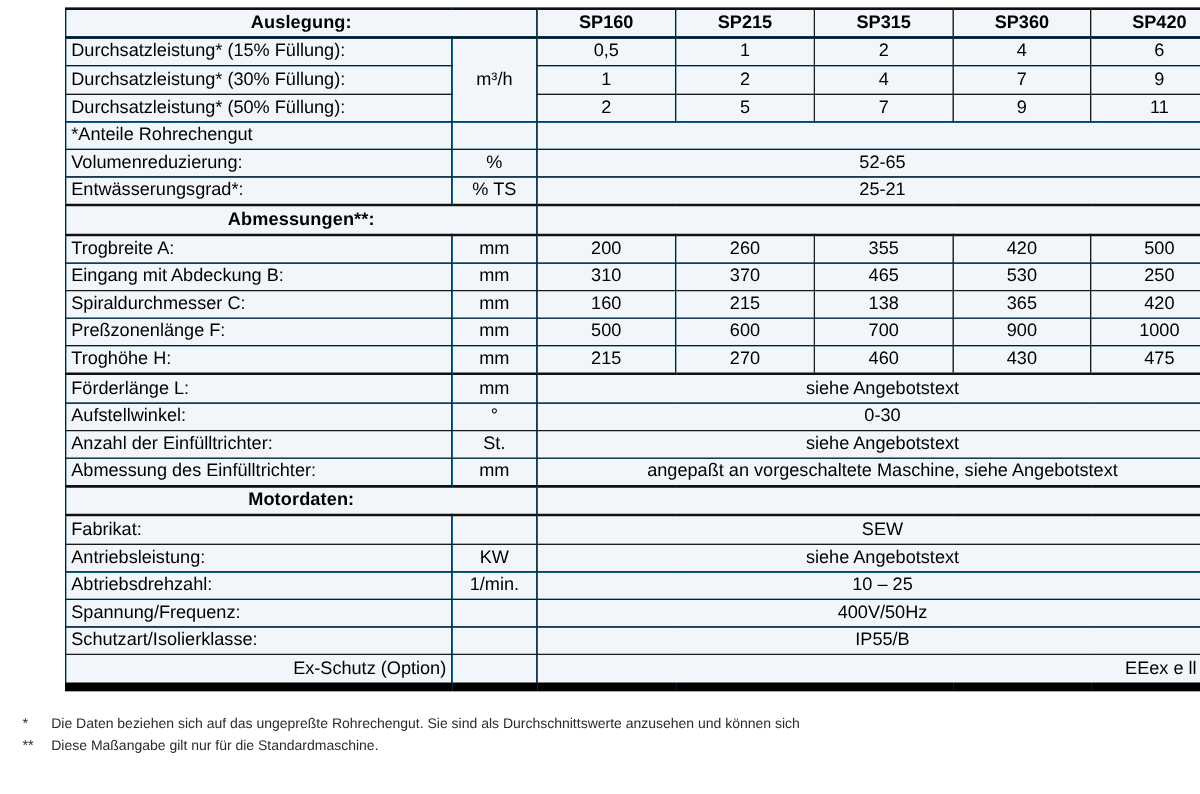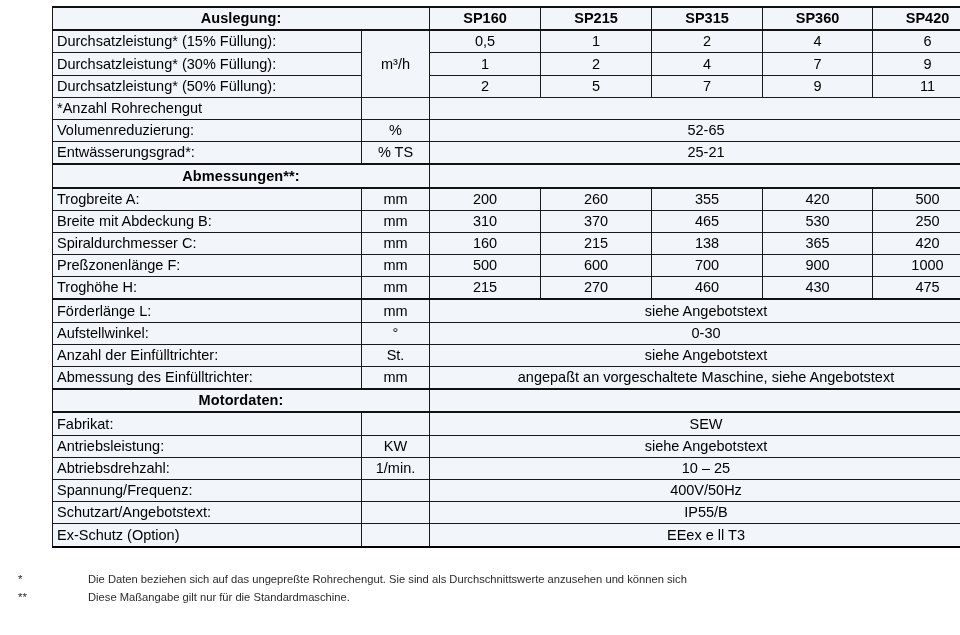--- a/index.html
+++ b/index.html
@@ -57,21 +57,21 @@
   .ctr   { text-align: center; }
   .hdr   { font-weight: bold; text-align: center; font-size: 15px; }
   .section { font-weight: bold; text-align: center; font-size: 15.5px; letter-spacing: .1px; }
 
   
   tr.thick-bottom > td { border-bottom: 2px solid #111; }
   td.thick-left        { border-left: 2px solid #111; }
   td.thick-right       { border-right: 2px solid #111; }
 
   table.spec tr:first-child > td { border-top: 2px solid #111; }
-  table.spec tr:last-child > td  { border-bottom: 2px solid #000000; }
+  table.spec tr:last-child > td  { border-bottom: 7px solid #000000; text-align: right; }
 
   .footnotes {
     position: absolute;
     left: 13px;
     top: 571px;
     width: 935px;
     font-size: 11.2px;
     line-height: 17.5px;
     color: #2b2b2b;
   }
@@ -79,21 +79,21 @@
     display: flex;
     align-items: flex-start;
   }
   .fn-mark {
     width: 28px;
     flex: 0 0 28px;
     font-size: 11.5px;
     padding-left: 5px;
     box-sizing: border-box;
   }
-  .fn-text { flex: 1 1 auto; margin-left: 47px; }
+  .fn-text { flex: 1 1 auto; }
   .fn-text .l2 { display: block; }
 </style>
 </head>
 <body>
 
 <div id="sheet">
 
   <table class="spec">
     <colgroup>
       <col class="c-label">
@@ -137,21 +137,21 @@
       <tr>
         <td class="lbl thick-left">Durchsatzleistung* (50% Füllung):</td>
         <td class="ctr">2</td>
         <td class="ctr">5</td>
         <td class="ctr">7</td>
         <td class="ctr">9</td>
         <td class="ctr thick-right">11</td>
       </tr>
 
       <tr>
-        <td class="lbl thick-left">*Anzahl Rohrechengut</td>
+        <td class="lbl thick-left">*Anteile Rohrechengut</td>
         <td class="ctr"></td>
         <td class="ctr thick-right" colspan="5"></td>
       </tr>
 
       <tr>
         <td class="lbl thick-left">Volumenreduzierung:</td>
         <td class="ctr">%</td>
         <td class="ctr thick-right" colspan="5">52-65</td>
       </tr>
 
@@ -170,21 +170,21 @@
         <td class="lbl thick-left">Trogbreite A:</td>
         <td class="ctr">mm</td>
         <td class="ctr">200</td>
         <td class="ctr">260</td>
         <td class="ctr">355</td>
         <td class="ctr">420</td>
         <td class="ctr thick-right">500</td>
       </tr>
 
       <tr>
-        <td class="lbl thick-left">Breite mit Abdeckung B:</td>
+        <td class="lbl thick-left">Eingang mit Abdeckung B:</td>
         <td class="ctr">mm</td>
         <td class="ctr">310</td>
         <td class="ctr">370</td>
         <td class="ctr">465</td>
         <td class="ctr">530</td>
         <td class="ctr thick-right">250</td>
       </tr>
 
       <tr>
         <td class="lbl thick-left">Spiraldurchmesser C:</td>
@@ -263,21 +263,21 @@
         <td class="ctr thick-right" colspan="5">10 – 25</td>
       </tr>
 
       <tr>
         <td class="lbl thick-left">Spannung/Frequenz:</td>
         <td class="ctr"></td>
         <td class="ctr thick-right" colspan="5">400V/50Hz</td>
       </tr>
 
       <tr>
-        <td class="lbl thick-left">Schutzart/Angebotstext:</td>
+        <td class="lbl thick-left">Schutzart/Isolierklasse:</td>
         <td class="ctr"></td>
         <td class="ctr thick-right" colspan="5">IP55/B</td>
       </tr>
 
       <tr>
         <td class="lbl thick-left">Ex-Schutz (Option)</td>
         <td class="ctr"></td>
         <td class="ctr thick-right" colspan="5">EEex e ll T3</td>
       </tr>
 

